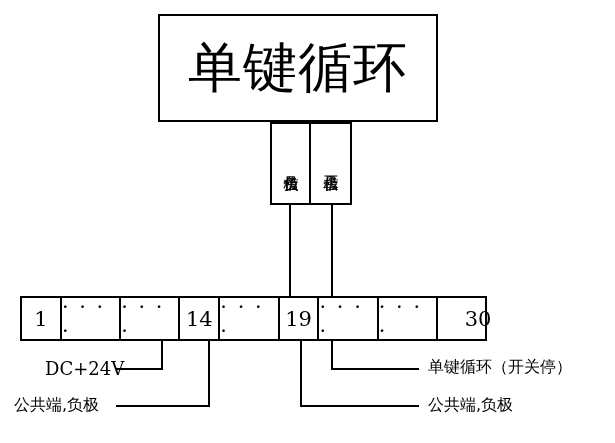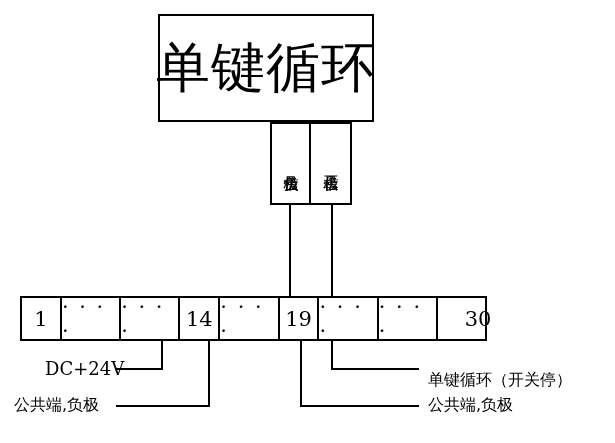--- a/index.html
+++ b/index.html
@@ -19,21 +19,21 @@
     position: absolute;
     left: 0; top: 0;
     width: 615px;
     height: 443px;
   }
   
   .device-box {
     position: absolute;
     left: 158px;
     top: 14px;
-    width: 216px;
+    width: 280px;
     height: 108px;
     border: 2px solid #000000;
     box-sizing: border-box;
     display: flex;
     align-items: center;
     justify-content: center;
     background: #ffffff;
   }
   .device-title {
     font-family: "DejaVu Serif", "Liberation Serif", serif;
@@ -151,16 +151,16 @@
   <div class="wire wire-h" style="left:116px; top:405px; width:94px;"></div>
 
   <div class="wire wire-v" style="left:331px; top:341px; height:29px;"></div>
   <div class="wire wire-h" style="left:331px; top:368px; width:88px;"></div>
 
   <div class="wire wire-v" style="left:300px; top:341px; height:66px;"></div>
   <div class="wire wire-h" style="left:300px; top:405px; width:119px;"></div>
 
   <div class="caption caption-latin" style="left:45px; top:360px;">DC+24V</div>
   <div class="caption caption-cjk" style="left:14px; top:397px;">公共端,负极</div>
-  <div class="caption caption-cjk" style="left:428px; top:359px;margin-top:13px;">单键循环（开关停）</div>
+  <div class="caption caption-cjk" style="left:428px; top:359px;">单键循环（开关停）</div>
   <div class="caption caption-cjk" style="left:428px; top:397px;">公共端,负极</div>
 
 </div>
 
 </body></html>

